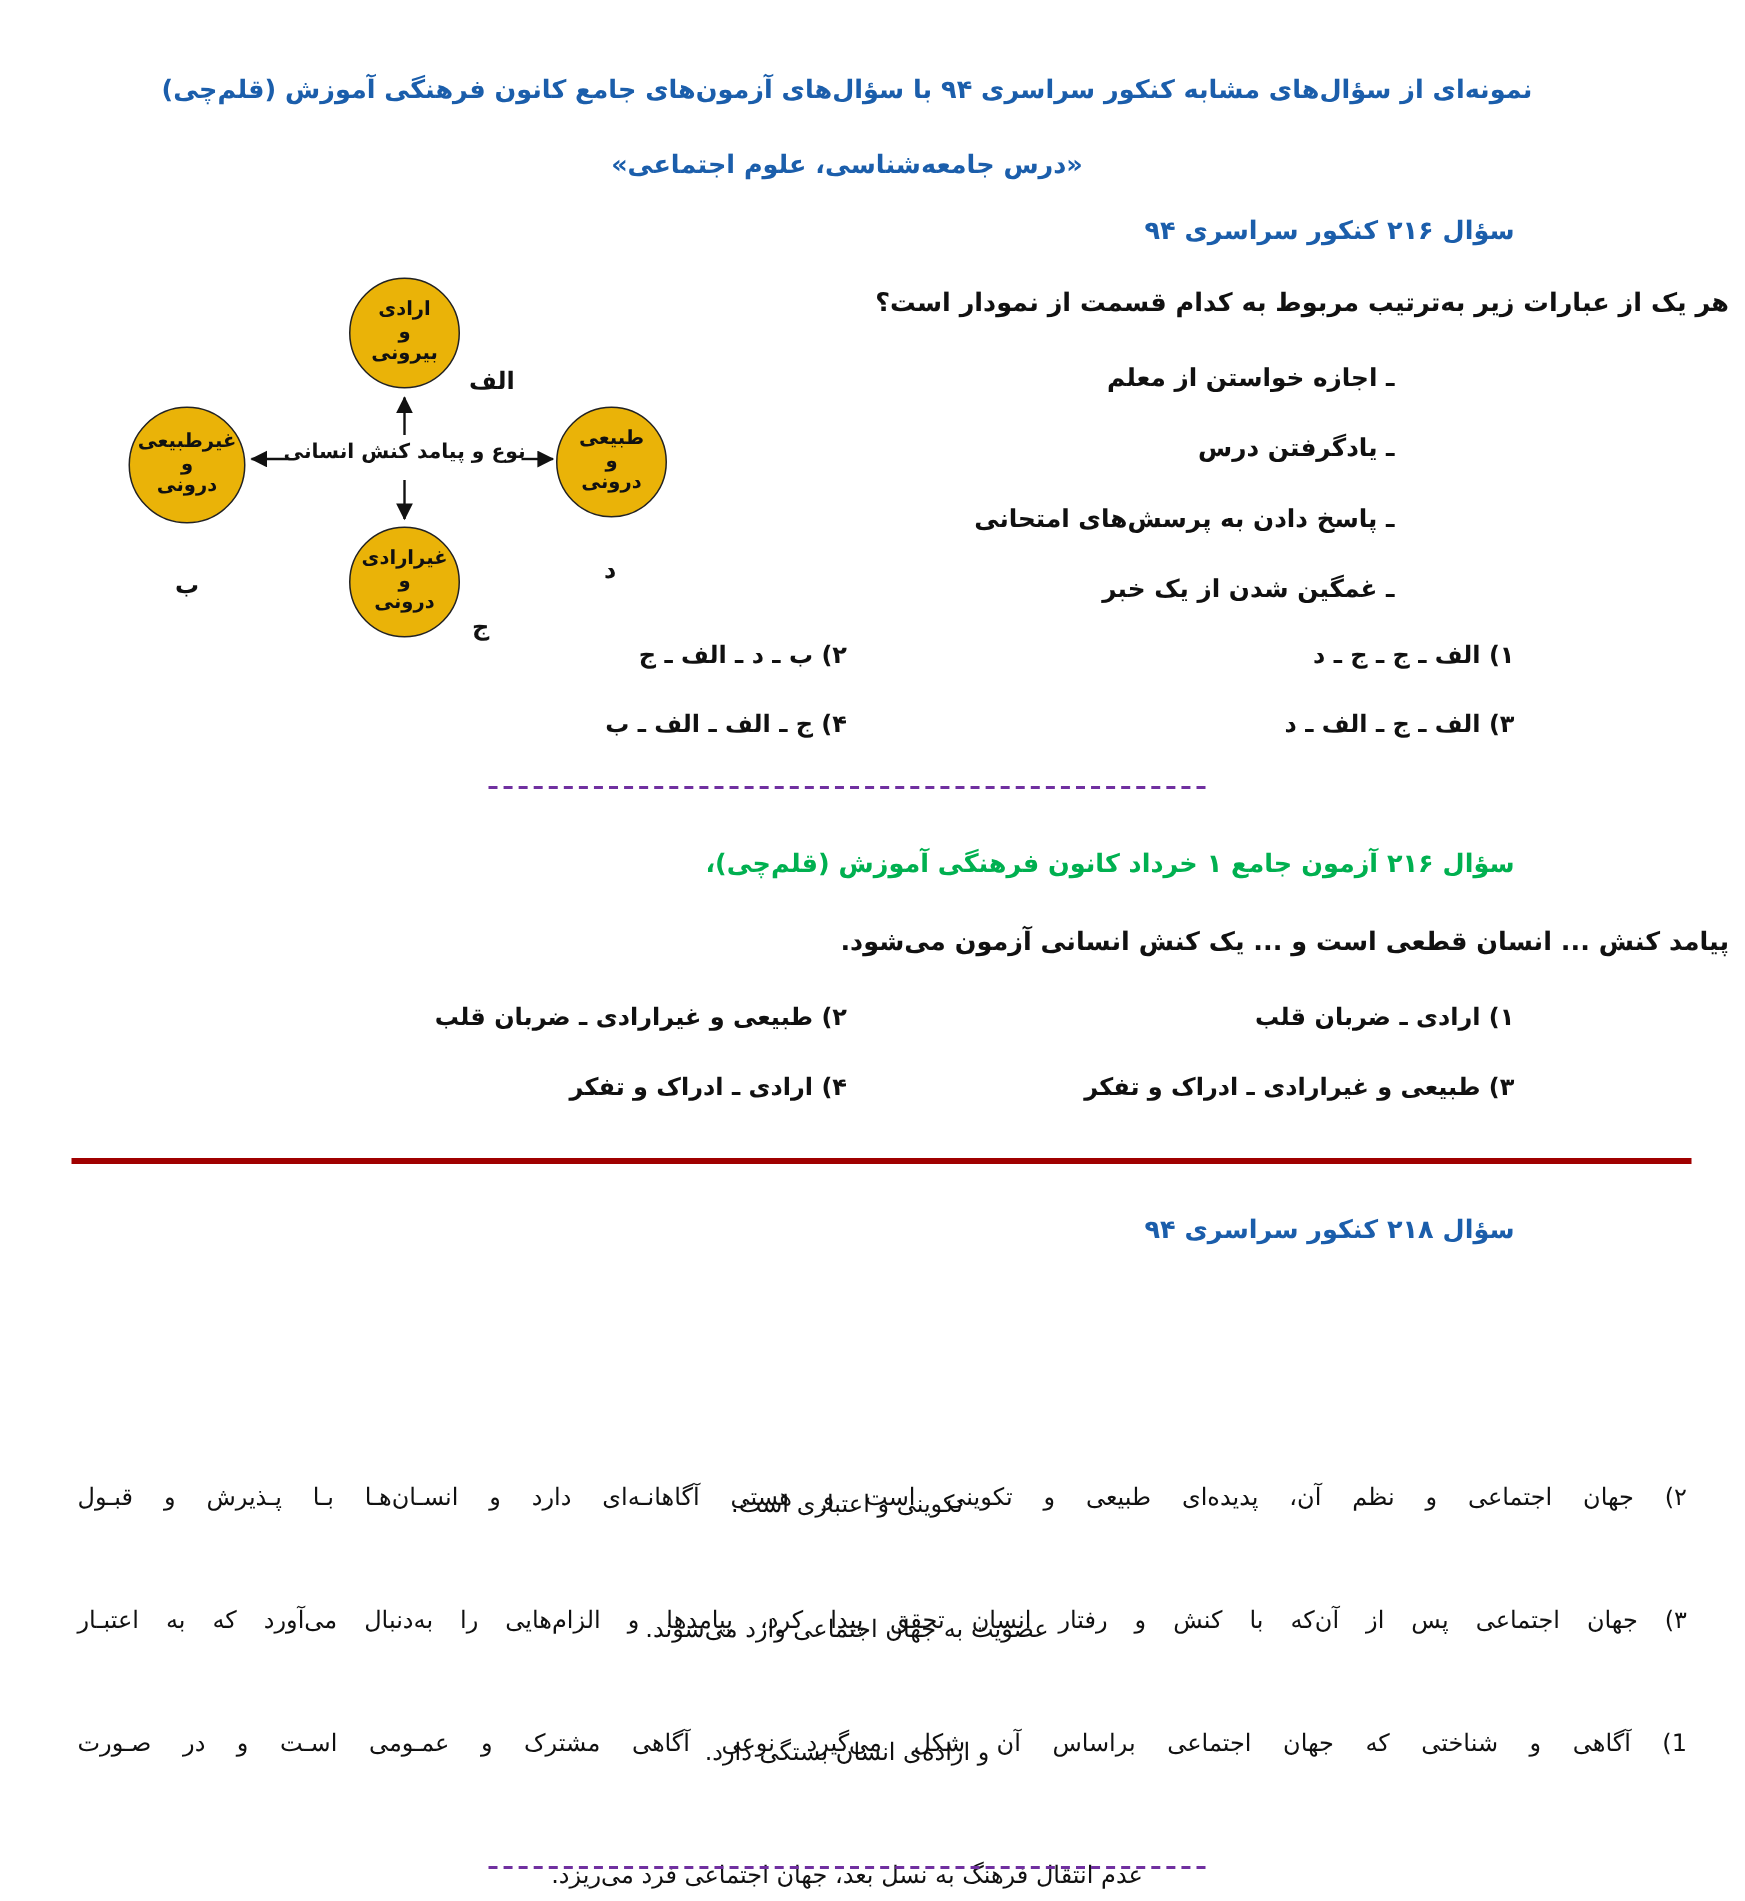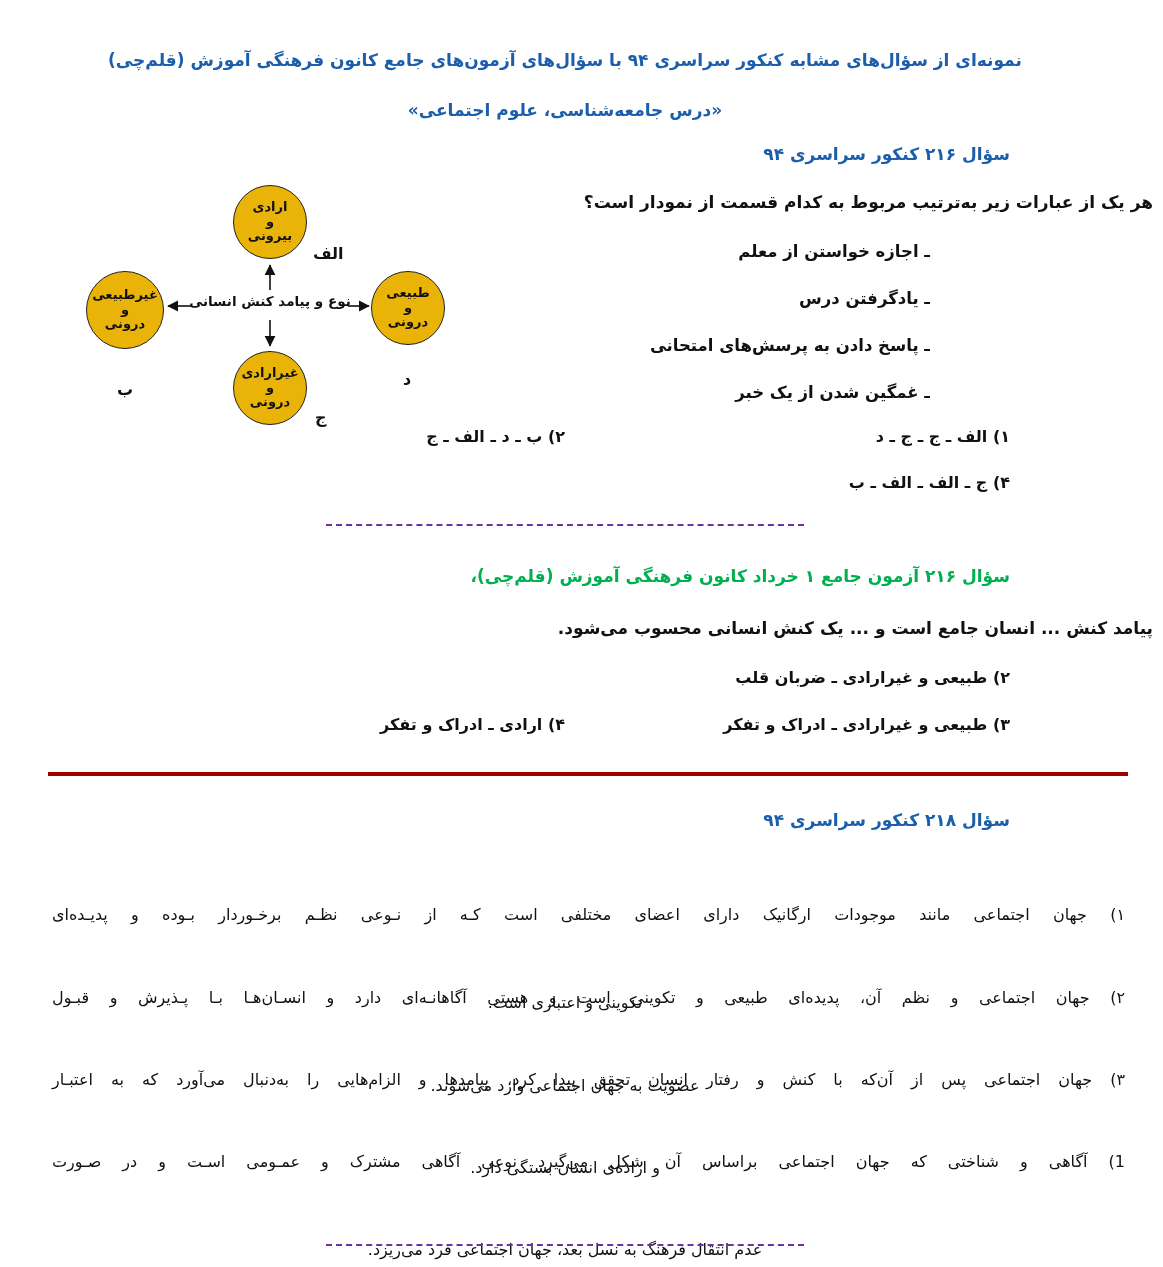--- a/index.html
+++ b/index.html
@@ -92,43 +92,44 @@
     <div class="node-tag" style="left:42px;top:170px;">ب</div>
     <div class="node-tag" style="left:328px;top:160px;">د</div>
     <div class="node-tag" style="left:240px;top:198px;">ج</div>
   </div>
 
   <div class="abs opt-row" style="top:427px">
     <span class="opt">۱) الف ـ ج ـ ج ـ د</span>
     <span class="opt">۲) ب ـ د ـ الف ـ ج</span>
   </div>
   <div class="abs opt-row" style="top:473px">
+    <span class="opt">۳) الف ـ ج ـ الف ـ د</span>
     <span class="opt">۴) ج ـ الف ـ الف ـ ب</span>
   </div>
 
   <div class="abs dash-sep" style="top:524px">
     <div class="dashline"></div>
   </div>
 
   <div class="abs qheading green" style="top:566px">سؤال ۲۱۶ آزمون جامع ۱ خرداد کانون فرهنگی آموزش (قلم‌چی)،</div>
-  <div class="abs stem" style="top:618px">پیامد کنش ... انسان جامع است و ... یک کنش انسانی محسوب می‌شود.</div>
+  <div class="abs stem" style="top:618px">پیامد کنش ... انسان قطعی است و ... یک کنش انسانی آزمون می‌شود.</div>
 
   <div class="abs opt-row" style="top:668px">
+    <span class="opt">۱) ارادی ـ ضربان قلب</span>
     <span class="opt">۲) طبیعی و غیرارادی ـ ضربان قلب</span>
   </div>
   <div class="abs opt-row" style="top:715px">
     <span class="opt">۳) طبیعی و غیرارادی ـ ادراک و تفکر</span>
     <span class="opt">۴) ارادی ـ ادراک و تفکر</span>
   </div>
 
   <div class="abs red-line" style="top:772px"></div>
 
   <div class="abs qheading blue" style="top:810px">سؤال ۲۱۸ کنکور سراسری ۹۴</div>
 
-  <div class="abs p218-l1" style="top:905px">۱) جهان اجتماعی مانند موجودات ارگانیک دارای اعضای مختلفی است کـه از نـوعی نظـم برخـوردار بـوده و پدیـده‌ای</div>
   <div class="abs p218-l2" style="top:947px">تکوینی و اعتباری است.</div>
 
   <div class="abs p218-l1" style="top:988px">۲) جهان اجتماعی و نظم آن، پدیده‌ای طبیعی و تکوینی است و هستی آگاهانـه‌ای دارد و انسـان‌هـا بـا پـذیرش و قبـول</div>
   <div class="abs p218-l2" style="top:1030px">عضویت به جهان اجتماعی وارد می‌شوند.</div>
 
   <div class="abs p218-l1" style="top:1070px">۳) جهان اجتماعی پس از آن‌که با کنش و رفتار انسان تحقق پیدا کرد، پیامدها و الزام‌هایی را به‌دنبال می‌آورد که به اعتبـار</div>
   <div class="abs p218-l2" style="top:1112px">و اراده‌ی انسان بستگی دارد.</div>
 
   <div class="abs p218-l1" style="top:1152px">1) آگاهی و شناختی که جهان اجتماعی براساس آن شکل می‌گیرد نوعی آگاهی مشترک و عمـومی اسـت و در صـورت</div>
   <div class="abs p218-l2" style="top:1194px">عدم انتقال فرهنگ به نسل بعد، جهان اجتماعی فرد می‌ریزد.</div>

